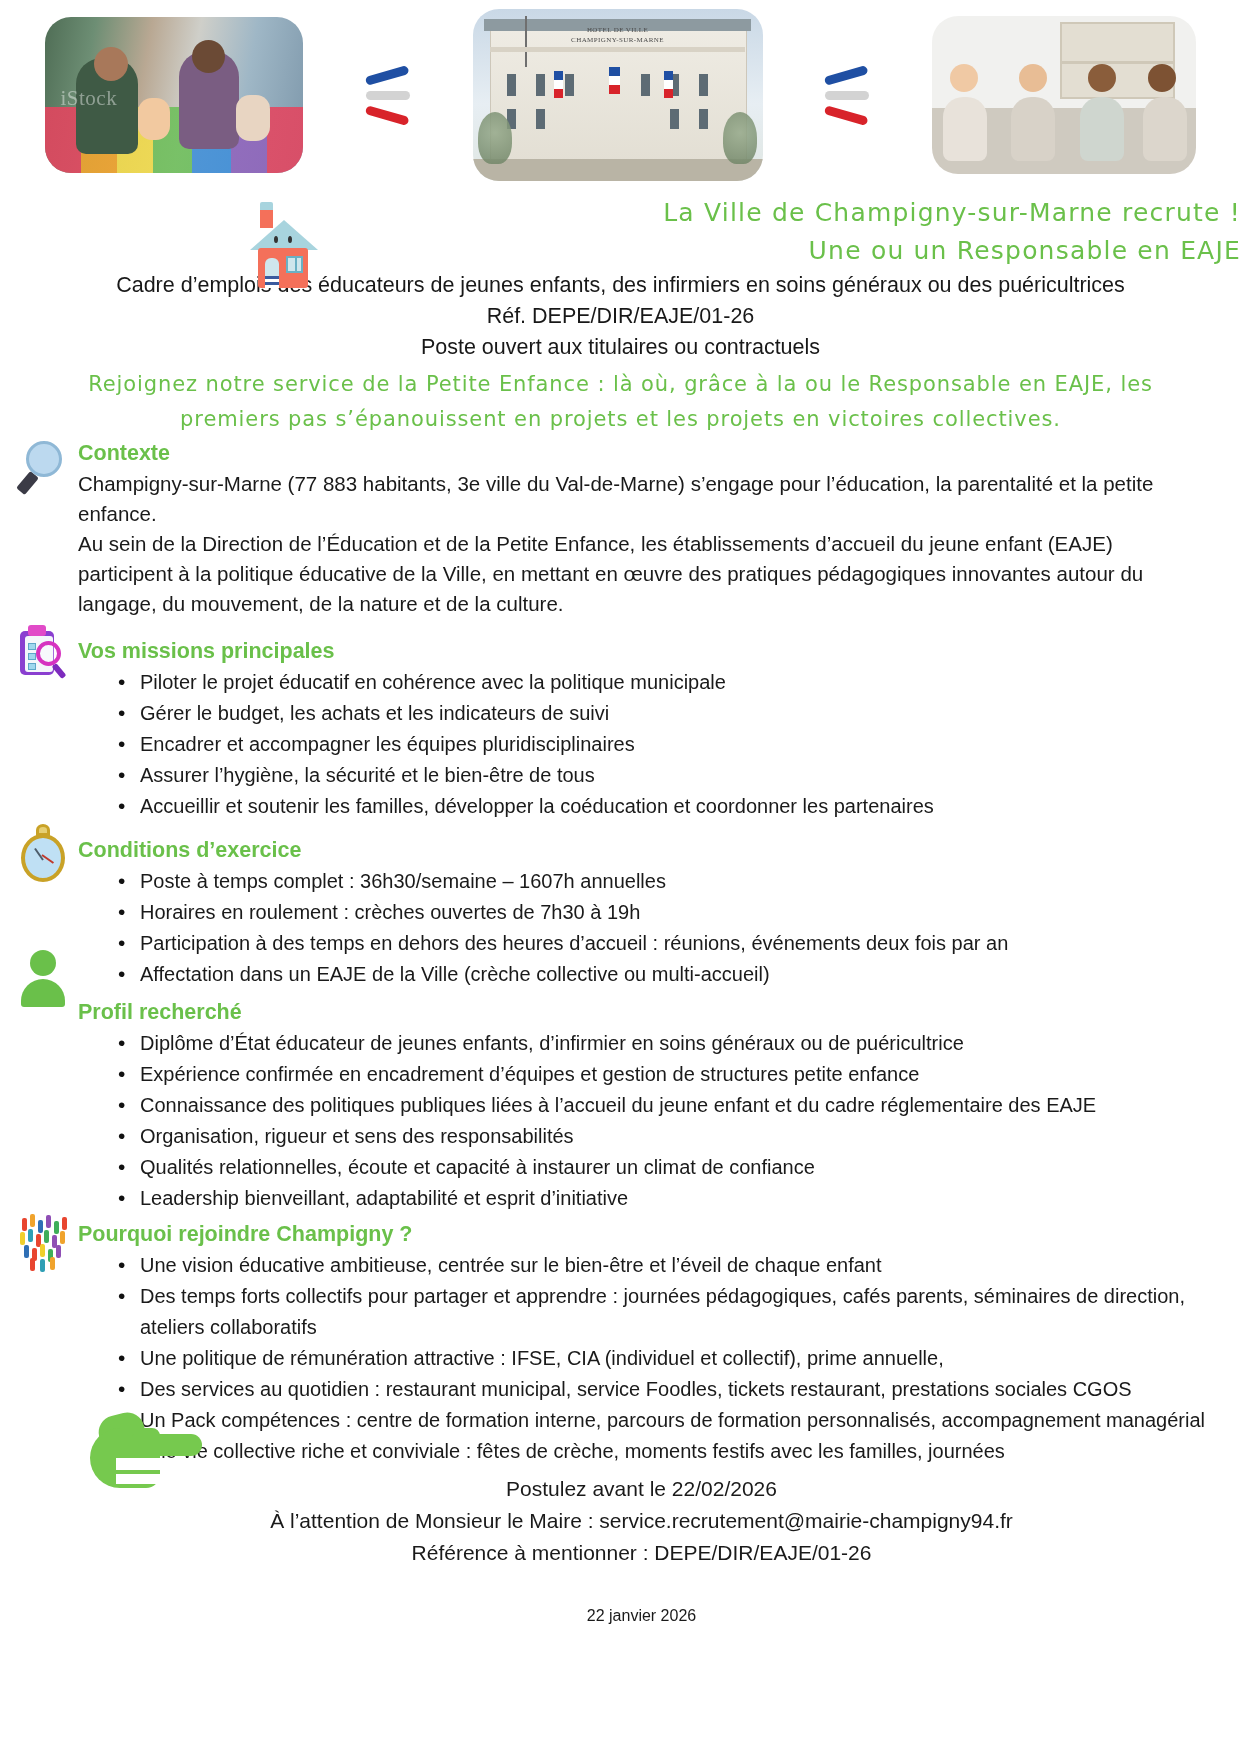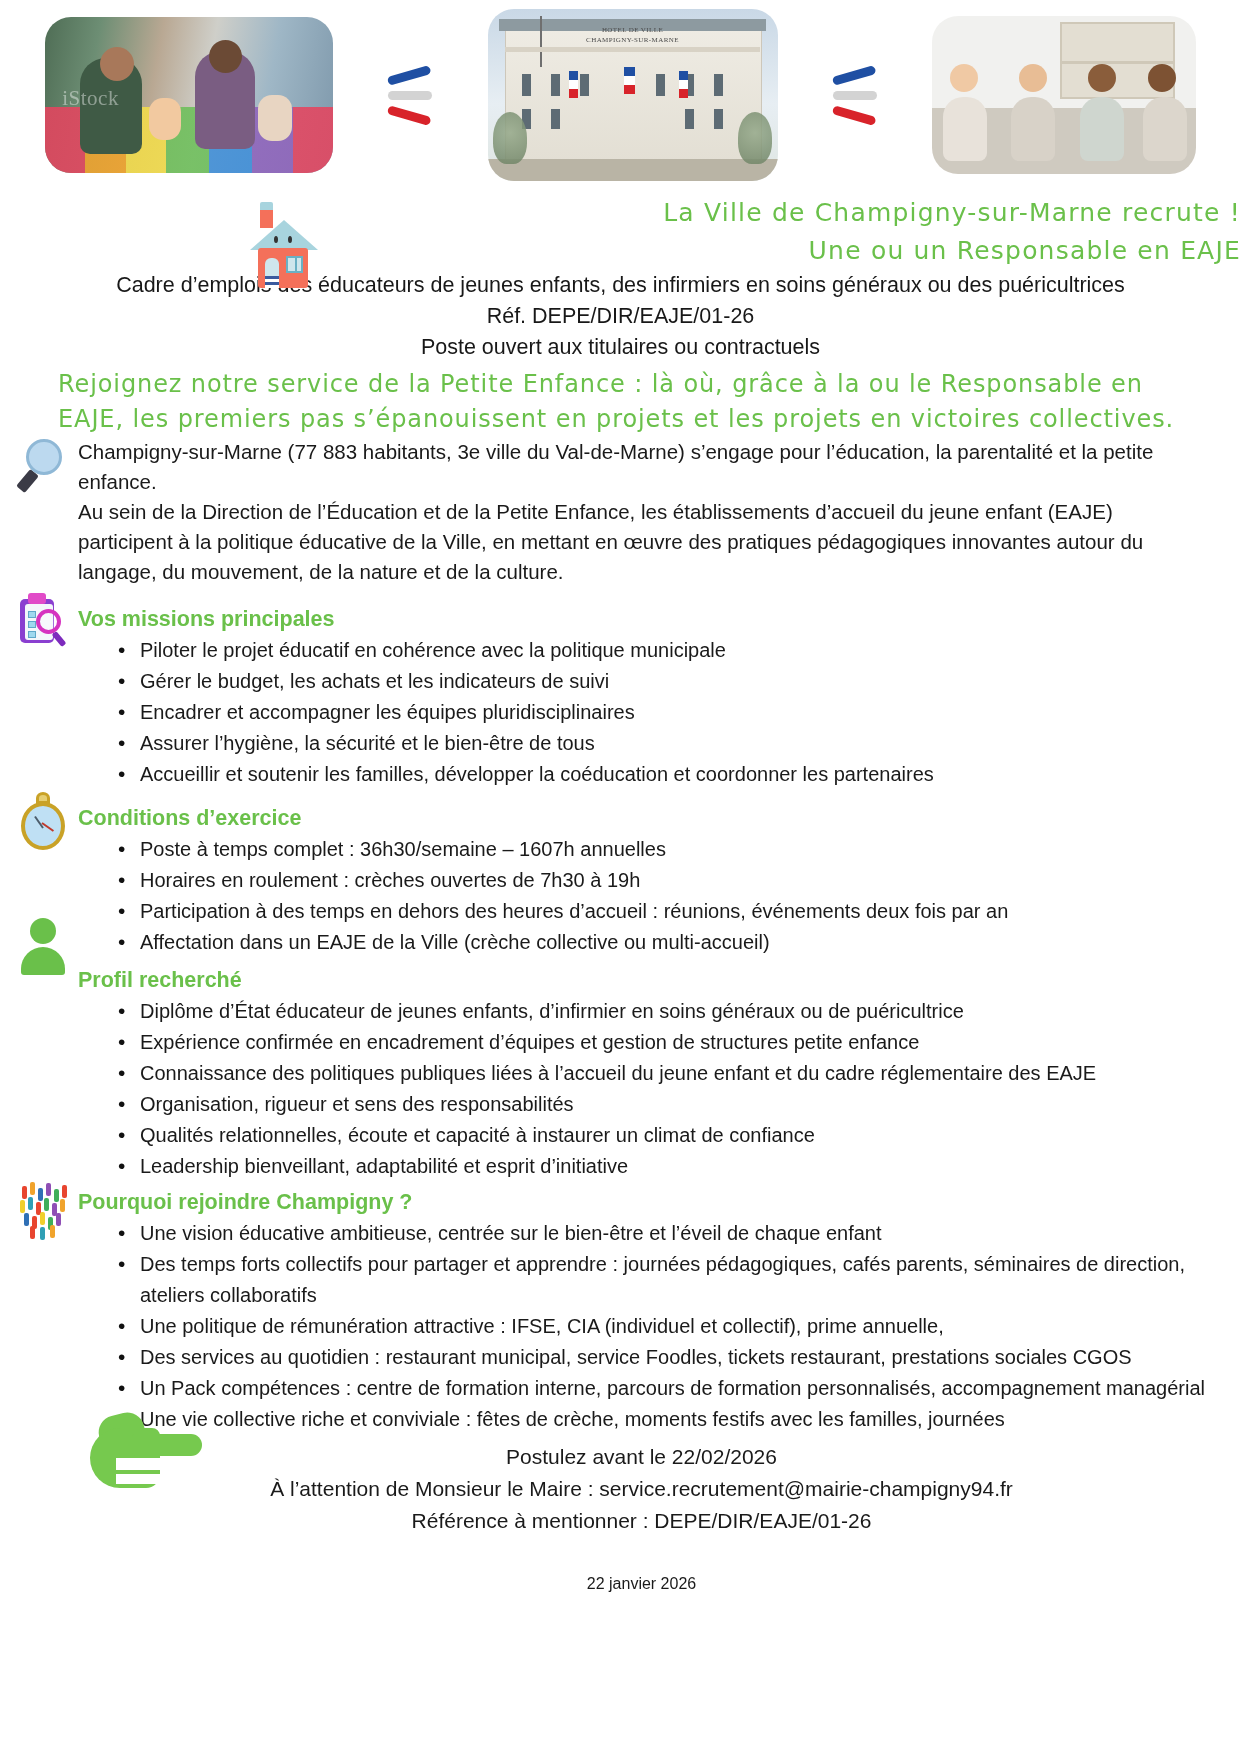--- a/index.html
+++ b/index.html
@@ -27,21 +27,21 @@
     justify-content: space-between;
     padding: 0 45px;
     box-sizing: border-box;
   }
   .photo {
     border-radius: 26px;
     overflow: hidden;
     position: relative;
     flex: none;
   }
-  .photo-1 { width: 288px; height: 156px; }
+  .photo-1 { width: 258px; height: 156px; }
   .photo-2 { width: 290px; height: 172px; }
   .photo-3 { width: 264px; height: 158px; }
 
   
   .p1-bg {
     position: absolute; inset: 0;
     background:
       linear-gradient(100deg, #4f6d55 0%, #6d8e74 18%, #b9a893 38%, #cfcfc9 55%, #9fb7c6 75%, #7e98ab 100%);
   }
   .p1-mat {
@@ -128,22 +128,23 @@
     font-weight: 400;
     letter-spacing: 1.2px;
   }
   .title-black {
     text-align: center;
     font-size: 21.5px;
     line-height: 31px;
     color: #181818;
   }
   .tagline {
+    text-align: center;
     color: #6ac04a;
-    font-size: 24px;
+    font-size: 21px;
     line-height: 35px;
     font-family: "DejaVu Sans", sans-serif;
     letter-spacing: .9px;
     padding: 4px 58px 0;
   }
 
   
   .content { position: relative; padding: 0 36px 0 78px; }
   .section { position: relative; }
   .sec-head {
@@ -324,20 +325,21 @@
   <div class="tagline">Rejoignez notre service de la Petite Enfance : là où, grâce à la ou le Responsable en EAJE, les premiers pas s’épanouissent en projets et les projets en victoires collectives.</div>
 </div>
 
 <div class="content">
 
   <div class="section">
     <div class="sec-icon" style="top:0">
       <div class="ic-mag-handle"></div>
       <div class="ic-mag-glass"></div>
     </div>
+    <div class="sec-head">Contexte</div>
     <p class="para">Champigny-sur-Marne (77 883 habitants, 3e ville du Val-de-Marne) s’engage pour l’éducation, la parentalité et la petite enfance.</p>
     <p class="para">Au sein de la Direction de l’Éducation et de la Petite Enfance, les établissements d’accueil du jeune enfant (EAJE) participent à la politique éducative de la Ville, en mettant en œuvre des pratiques pédagogiques innovantes autour du langage, du mouvement, de la nature et de la culture.</p>
   </div>
 
   <div class="section" style="margin-top:18px">
     <div class="sec-icon" style="top:-14px">
       <div class="ic-clip-board"></div>
       <div class="ic-clip-paper"></div>
       <div class="ic-clip-clamp"></div>
       <div class="ic-clip-row" style="top:20px"></div>

